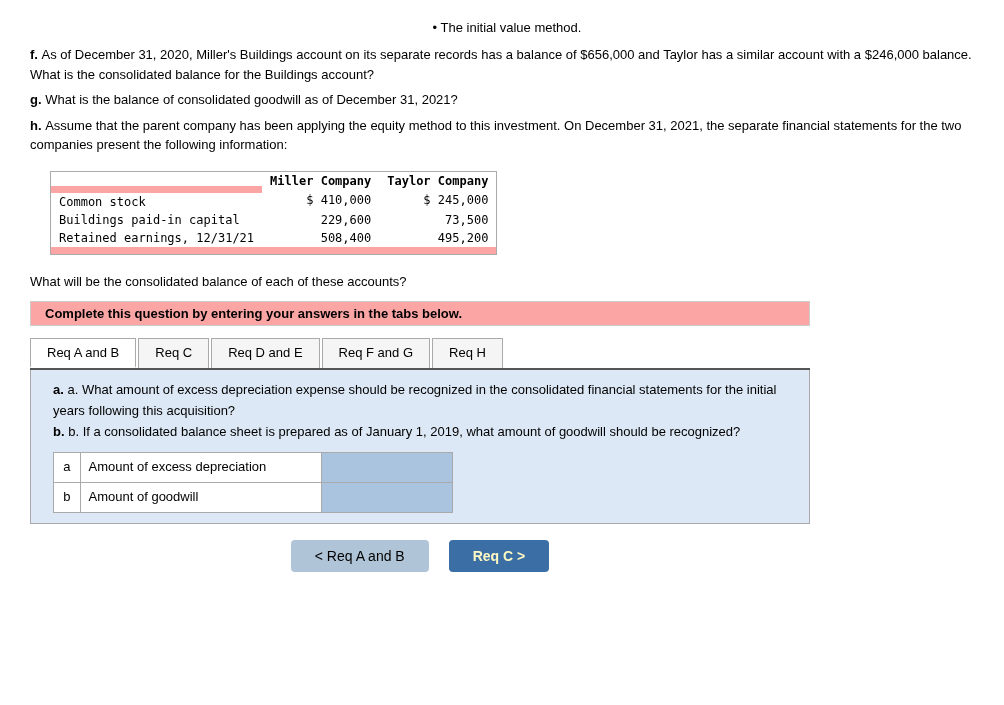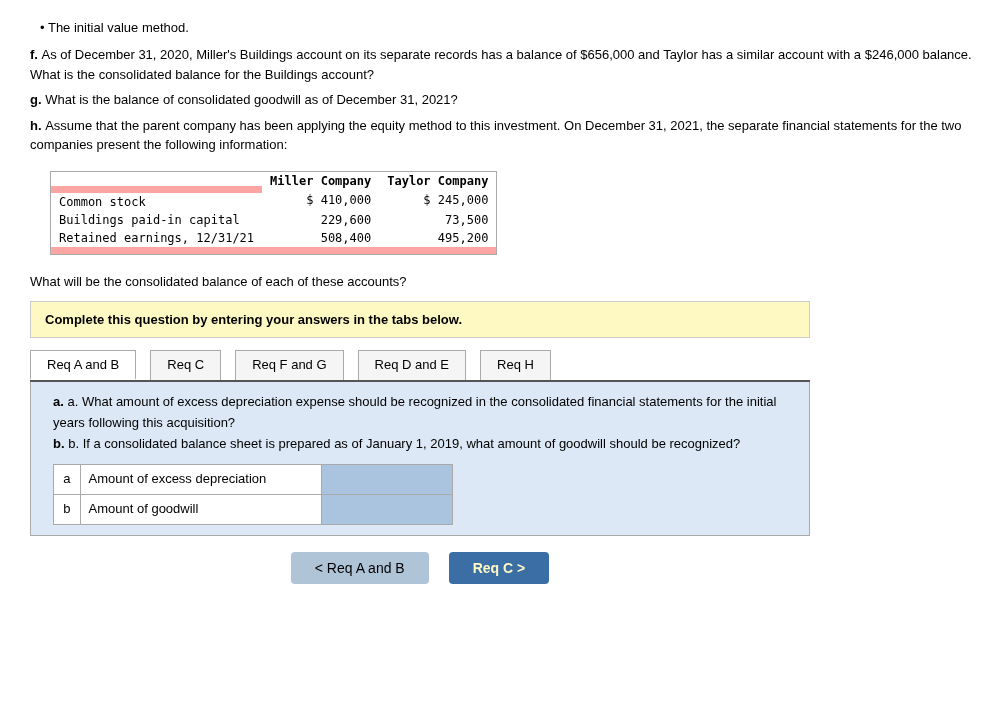--- a/index.html
+++ b/index.html
@@ -8,20 +8,21 @@
       font-size: 13px;
       background: #fff;
       color: #000;
       padding: 20px 30px;
       width: 1004px;
       min-height: 705px;
     }
     .bullet-item {
       margin-bottom: 10px;
       margin-left: 10px;
+      text-align: center;
     }
     .section-text {
       margin-bottom: 6px;
       line-height: 1.5;
     }
     .section-text .label {
       font-weight: bold;
     }
     .table-container {
       margin: 16px 0 16px 20px;
@@ -45,34 +46,33 @@
     }
     .outer-border {
       border: 1px solid #aaa;
       display: inline-block;
     }
     .question-text {
       margin: 12px 0;
       font-size: 13px;
     }
     .instruction-box {
-      background: #fef9c3;
+      background: #fca5a5;
       border: 1px solid #ccc;
-      padding: 10px 14px;
+      padding: 4px 14px;
       margin-bottom: 0;
       font-size: 13px;
       font-weight: bold;
       max-width: 780px;
     }
     .tabs-container {
       display: flex;
       border-bottom: 2px solid #555;
       margin-top: 12px;
       max-width: 780px;
-      gap: 12px;
     }
     .tab {
       padding: 6px 16px;
       border: 1px solid #aaa;
       border-bottom: none;
       cursor: pointer;
       background: #f5f5f5;
       font-size: 13px;
       margin-right: 2px;
     }
@@ -195,22 +195,22 @@
   </div>
 </div>
 
 <div class="question-text">What will be the consolidated balance of each of these accounts?</div>
 
 <div class="instruction-box">Complete this question by entering your answers in the tabs below.</div>
 
 <div class="tabs-container">
   <div class="tab active">Req A and B</div>
   <div class="tab">Req C</div>
+  <div class="tab">Req D and E</div>
   <div class="tab">Req F and G</div>
-  <div class="tab">Req D and E</div>
   <div class="tab">Req H</div>
 </div>
 
 <div class="content-area">
   <div>
     <b>a.</b> <span>a. What amount of excess depreciation expense should be recognized in the consolidated financial statements for the initial years following this acquisition?</span>
   </div>
   <div>
     <b>b.</b> <span>b. If a consolidated balance sheet is prepared as of January 1, 2019, what amount of goodwill should be recognized?</span>
   </div>

